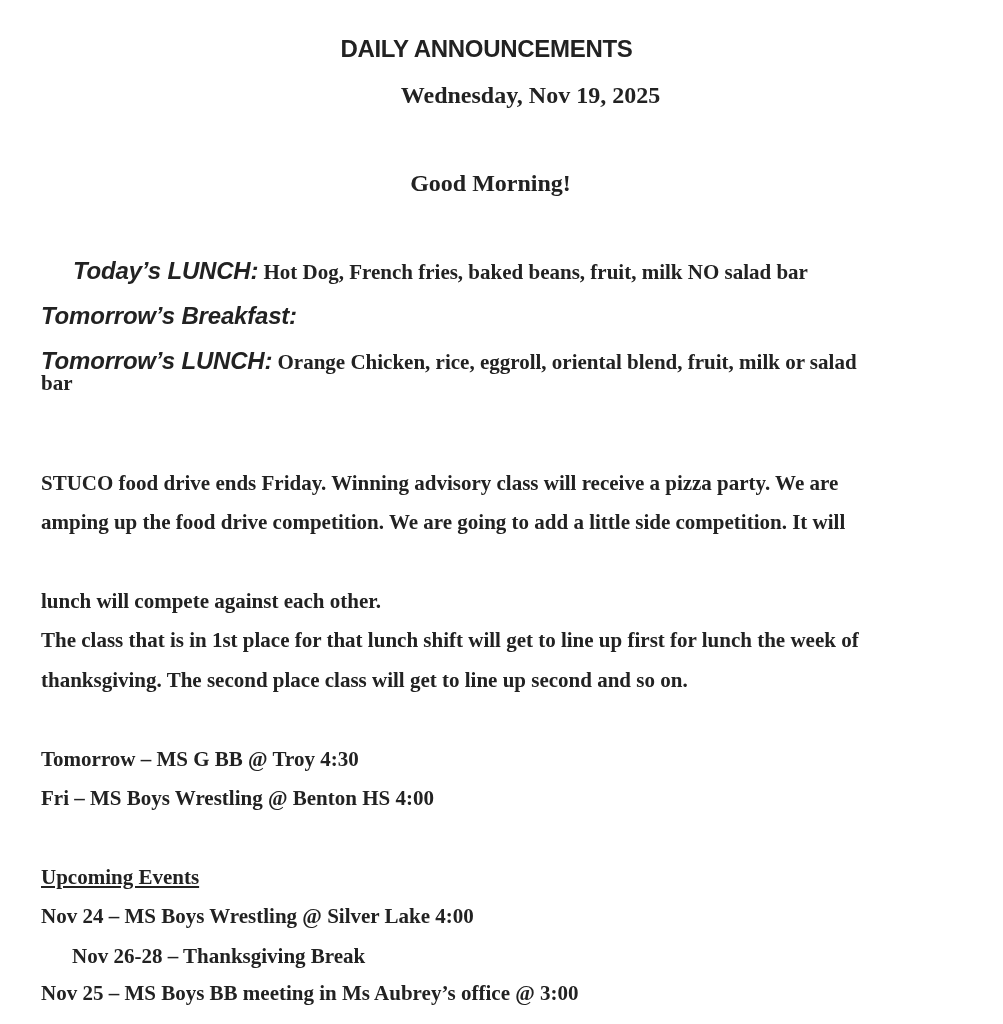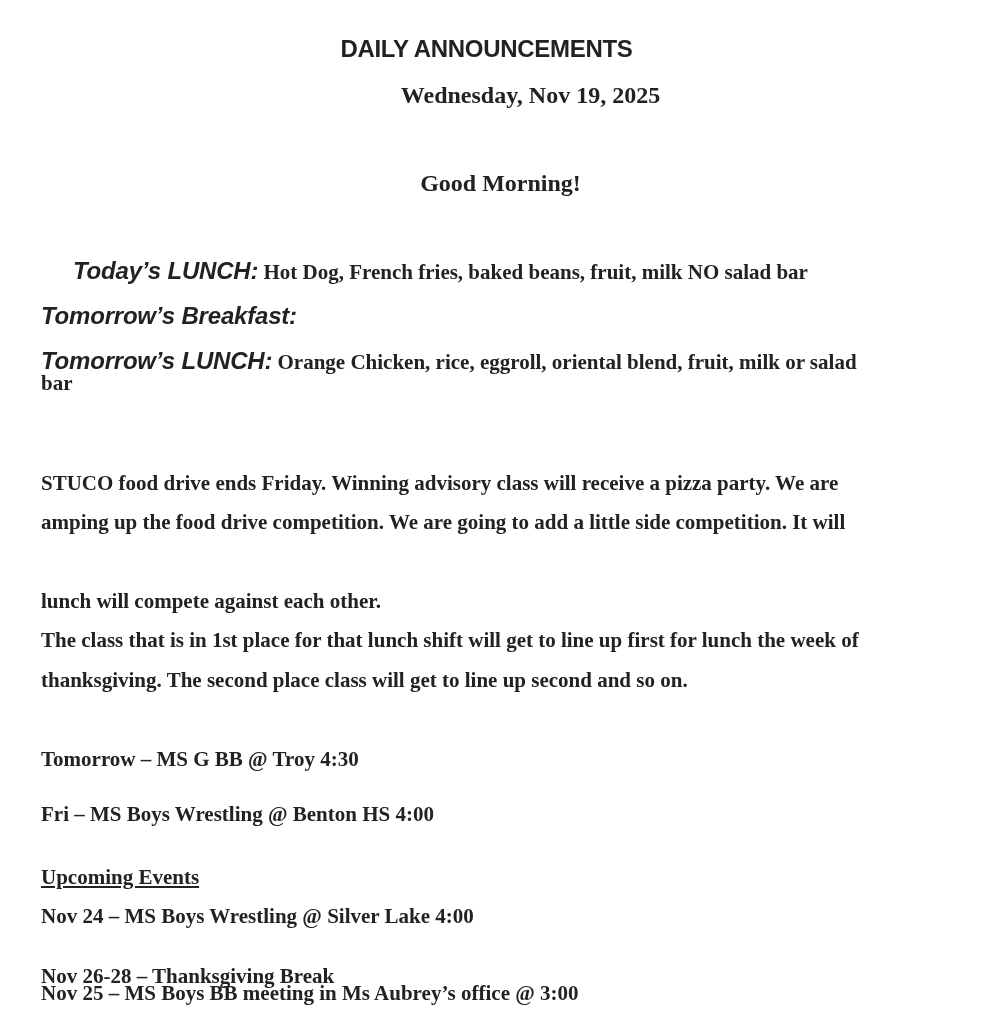--- a/index.html
+++ b/index.html
@@ -37,21 +37,21 @@
       top: 79px;
       text-align: center;
       font-family: "Liberation Serif", serif;
       font-weight: bold;
       font-size: 24px;
       line-height: 32px;
       padding-left: 44px;
     }
     .greeting {
       position: absolute;
-      left: 14px; width: 973px;
+      left: 4px; width: 973px;
       top: 167px;
       text-align: center;
       font-family: "Liberation Serif", serif;
       font-weight: bold;
       font-size: 24px;
       line-height: 32px;
     }
     .line {
       position: absolute;
       left: 41px;
@@ -99,20 +99,20 @@
   </div>
   <div class="line" style="top:369px;">bar</div>
 
   <div class="line" style="top:469px;">STUCO food drive ends Friday. Winning advisory class will receive a pizza party. We are</div>
   <div class="line" style="top:508px;">amping up the food drive competition. We are going to add a little side competition. It will</div>
   <div class="line" style="top:587px;">lunch will compete against each other.</div>
   <div class="line" style="top:626px;">The class that is in 1st place for that lunch shift will get to line up first for lunch the week of</div>
   <div class="line" style="top:666px;">thanksgiving. The second place class will get to line up second and so on.</div>
 
   <div class="line" style="top:745px;text-align:right;">Tomorrow – MS G BB @ Troy 4:30</div>
-  <div class="line" style="top:784px;margin-top:16px;">Fri – MS Boys Wrestling @ Benton HS 4:00</div>
+  <div class="line" style="top:784px;">Fri – MS Boys Wrestling @ Benton HS 4:00</div>
 
   <div class="line underline" style="top:863px;">Upcoming Events</div>
   <div class="line" style="top:902px;">Nov 24 – MS Boys Wrestling @ Silver Lake 4:00</div>
   <div class="line" style="top:979px;">Nov 25 – MS Boys BB meeting in Ms Aubrey’s office @ 3:00</div>
-  <div class="line" style="top:962px;">Nov 26-28 – Thanksgiving Break</div>
+  <div class="line" style="top:942px;margin-left:31px;">Nov 26-28 – Thanksgiving Break</div>
 
 </div>
 
 </body></html>

